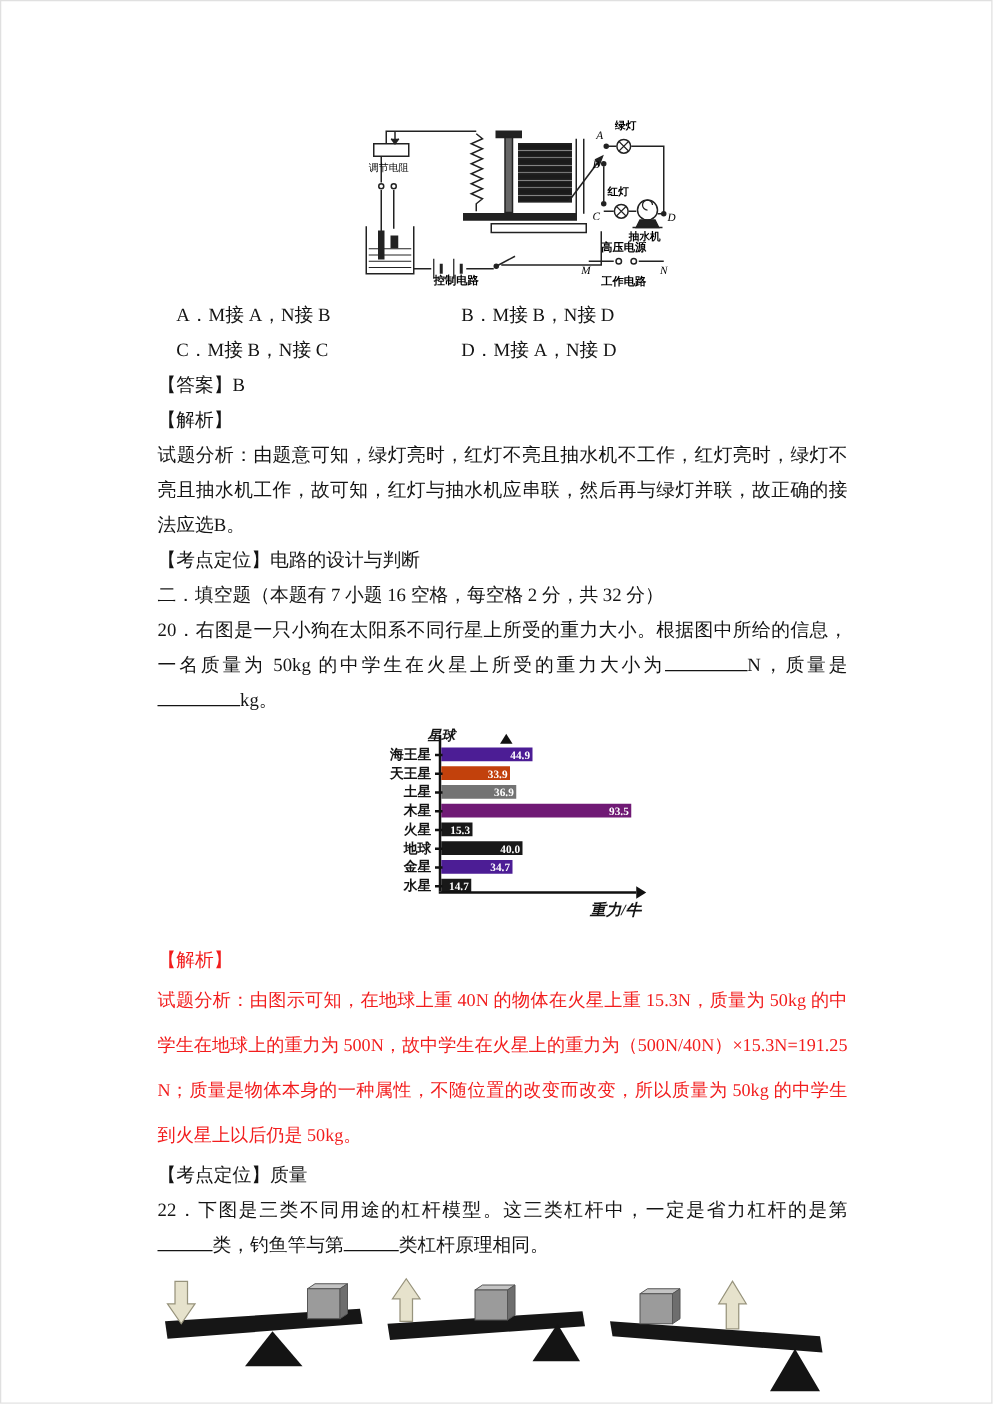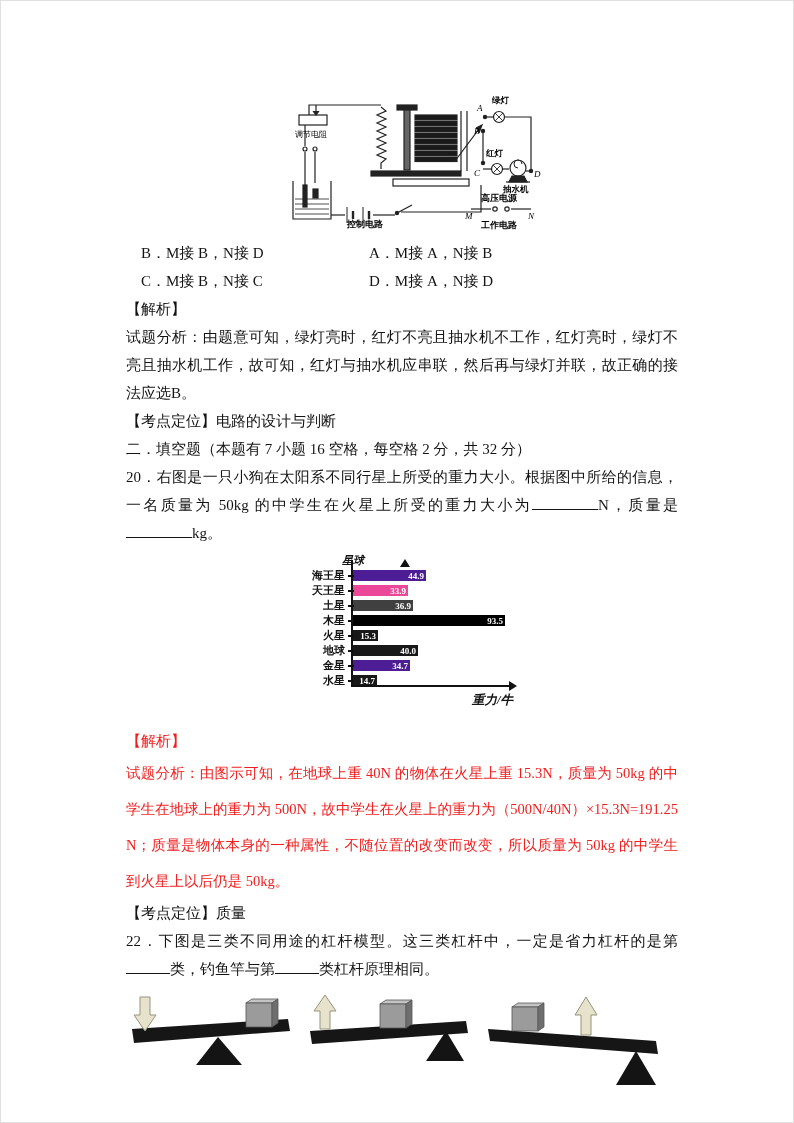--- a/index.html
+++ b/index.html
@@ -168,25 +168,26 @@
         <text x="192" y="20" font-size="9" font-style="italic">A</text>
         <text x="189" y="43" font-size="9" font-style="italic">B</text>
         <text x="189" y="85" font-size="9" font-style="italic">C</text>
         <text x="249" y="86" font-size="9" font-style="italic">D</text>
         <text x="180" y="128" font-size="9" font-style="italic">M</text>
         <text x="243" y="128" font-size="9" font-style="italic">N</text>
       </svg>
     </div>
 
     <div class="options">
+      <span class="opt">A．M接 A，N接 B</span>
       <span class="opt">B．M接 B，N接 D</span>
-      <span class="opt">A．M接 A，N接 B</span>
       <span class="opt">C．M接 B，N接 C</span>
       <span class="opt">D．M接 A，N接 D</span>
     </div>
+    <div class="line">【答案】B</div>
     <div class="line">【解析】</div>
     <div class="para">试题分析：由题意可知，绿灯亮时，红灯不亮且抽水机不工作，红灯亮时，绿灯不亮且抽水机工作，故可知，红灯与抽水机应串联，然后再与绿灯并联，故正确的接法应选B。</div>
     <div class="line">【考点定位】电路的设计与判断</div>
 
     <div class="line">二．填空题（本题有 7 小题 16 空格，每空格 2 分，共 32 分）</div>
 
     <div class="para"><span>20．右图是一只小狗在太阳系不同行星上所受的重力大小。根据图中所给的信息，一名质量为 50kg 的中学生在火星上所受的重力大小为</span><span class="blank"></span><span>N，质量是</span><span class="blank"></span><span>kg。</span></div>
 
     <div class="chart">
       <div class="axis-v">
@@ -195,33 +196,33 @@
       <div class="chart-ylabel">星球</div>
       <div class="chart-rows">
           <div class="chart-row">
             <span class="chart-cat">海王星</span>
             <div class="chart-bar" style="width: 73px; background: #4c1d95;">
               <span class="chart-val" style="color: rgb(255, 255, 255);">44.9</span>
             </div>
           </div>
           <div class="chart-row">
             <span class="chart-cat">天王星</span>
-            <div class="chart-bar" style="width: 55px; background: #ec4899;">
+            <div class="chart-bar" style="width: 55px; background: #c2410c;">
               <span class="chart-val" style="color: rgb(255, 255, 255);">33.9</span>
             </div>
           </div>
           <div class="chart-row">
             <span class="chart-cat">土星</span>
-            <div class="chart-bar" style="width: 60px; background: #404040;">
+            <div class="chart-bar" style="width: 60px; background: #737373;">
               <span class="chart-val" style="color: rgb(255, 255, 255);">36.9</span>
             </div>
           </div>
           <div class="chart-row">
             <span class="chart-cat">木星</span>
-            <div class="chart-bar" style="width: 152px; background: #000000;">
+            <div class="chart-bar" style="width: 152px; background: #701a75;">
               <span class="chart-val" style="color: rgb(255, 255, 255);">93.5</span>
             </div>
           </div>
           <div class="chart-row">
             <span class="chart-cat">火星</span>
             <div class="chart-bar" style="width: 25px; background: rgb(24, 24, 24);">
               <span class="chart-val" style="color: rgb(255, 255, 255); margin-left: 20px;">15.3</span>
             </div>
           </div>
           <div class="chart-row">

